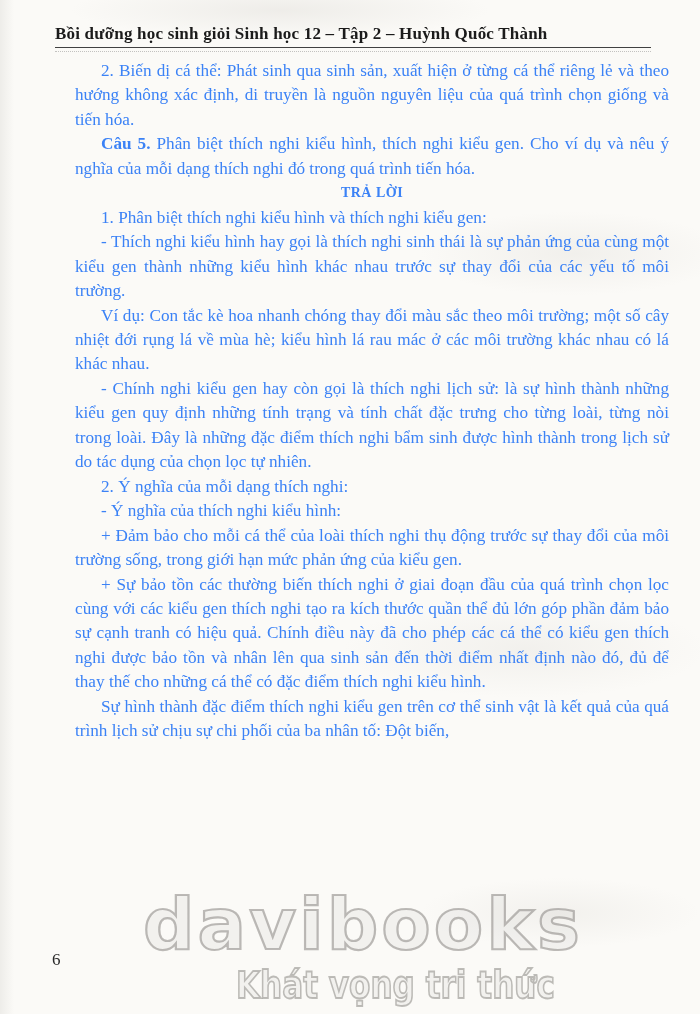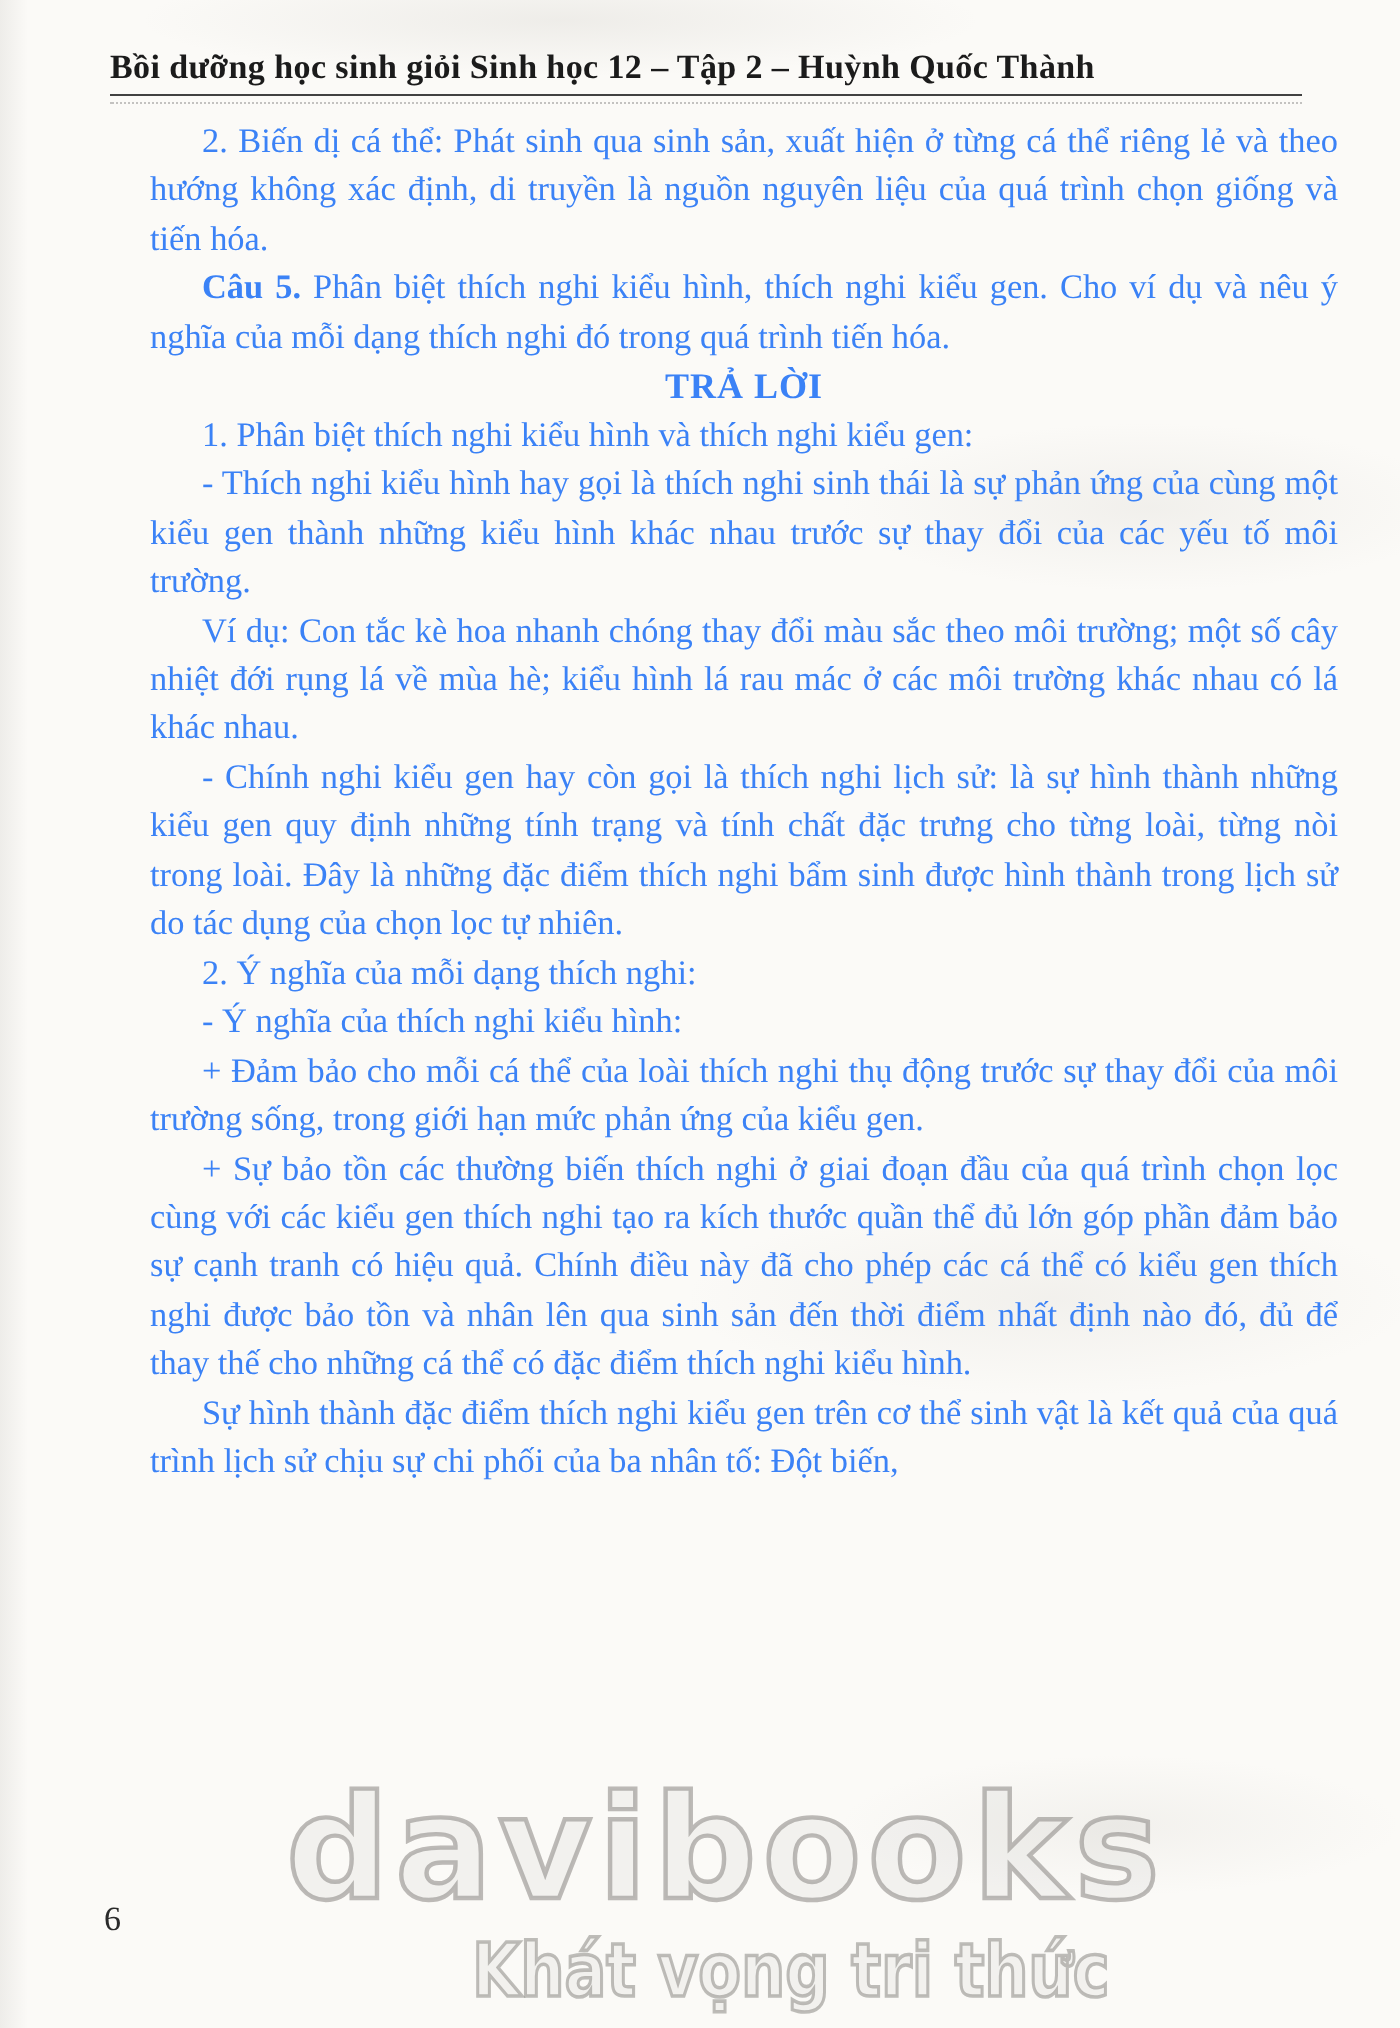--- a/index.html
+++ b/index.html
@@ -35,21 +35,21 @@
   }
   .content{
     position:absolute;left:55px;top:59px;width:594px;
     font-size:17.2px;line-height:24.45px;text-align:justify;
     color:#3b82f6;
     margin-left:20px;
   }
   .content p{margin:0;}
   p.para{text-indent:26px;}
   p.ans-heading{
-    text-align:center;font-weight:bold;font-size:18px;
+    text-align:center;font-weight:bold;font-size:14px;
     text-indent:0;letter-spacing:0.5px;
   }
   .q-label{font-weight:bold;}
   .page-number{
     position:absolute;left:52px;top:950px;
     font-size:17px;color:#2a2a2a;
   }
   .wm{
     position:absolute;pointer-events:none;z-index:3;
     font-family:"DejaVu Sans","Liberation Sans",sans-serif;

